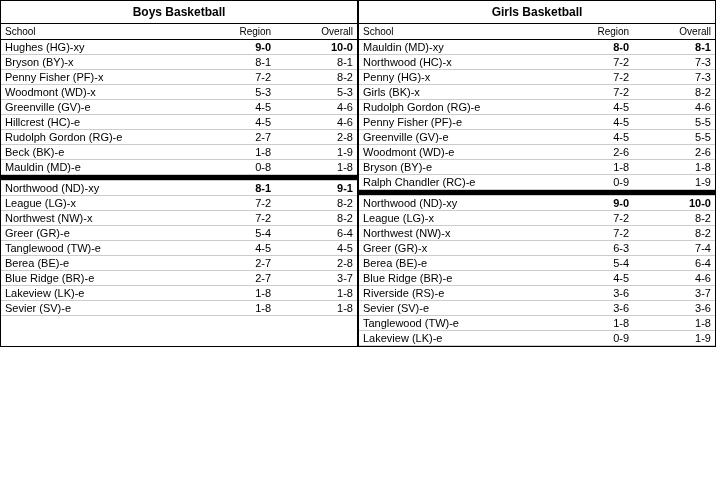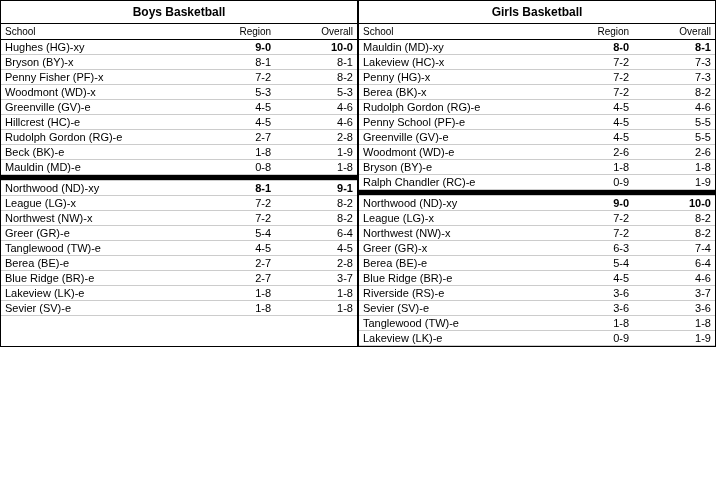--- a/index.html
+++ b/index.html
@@ -199,41 +199,41 @@
           <th class="col-overall">Overall</th>
         </tr>
       </thead>
       <tbody id="girls-top-body">
       <tr>
             <td>Mauldin (MD)-xy</td>
             <td style="font-weight: bold;">8-0</td>
             <td style="font-weight: bold;">8-1</td>
           </tr>
           <tr>
-            <td>Lakeview (HC)-x</td>
+            <td>Northwood (HC)-x</td>
             <td>7-2</td>
             <td>7-3</td>
           </tr>
           <tr>
             <td>Penny (HG)-x</td>
             <td>7-2</td>
             <td>7-3</td>
           </tr>
           <tr>
-            <td>Berea (BK)-x</td>
+            <td>Girls (BK)-x</td>
             <td>7-2</td>
             <td>8-2</td>
           </tr>
           <tr>
             <td>Rudolph Gordon (RG)-e</td>
             <td>4-5</td>
             <td>4-6</td>
           </tr>
           <tr>
-            <td>Penny School (PF)-e</td>
+            <td>Penny Fisher (PF)-e</td>
             <td>4-5</td>
             <td>5-5</td>
           </tr>
           <tr>
             <td>Greenville (GV)-e</td>
             <td>4-5</td>
             <td>5-5</td>
           </tr>
           <tr>
             <td>Woodmont (WD)-e</td>

